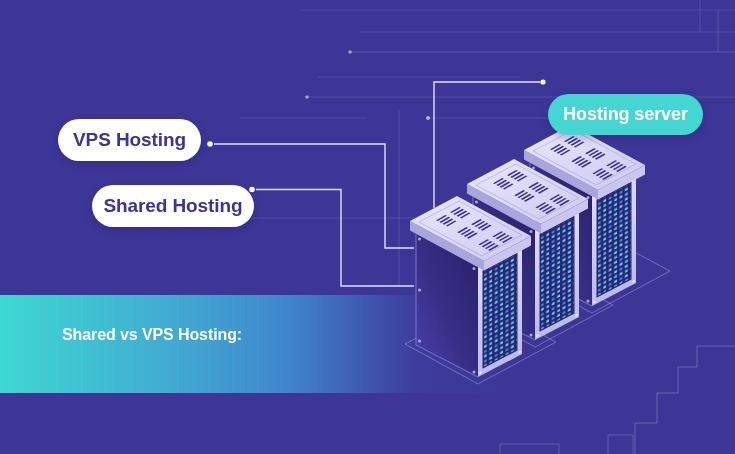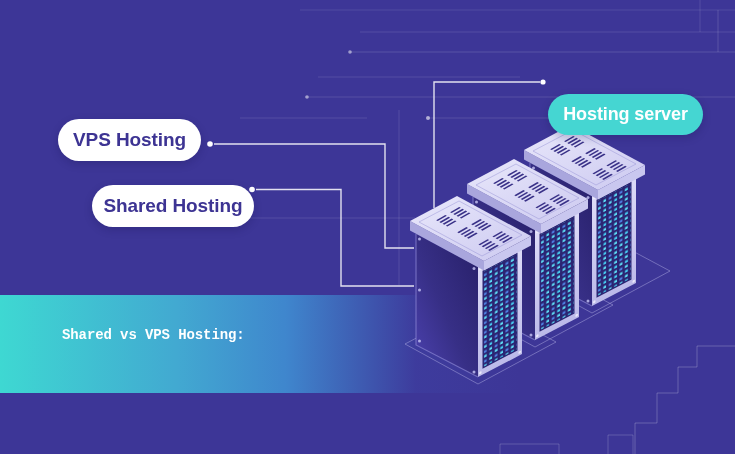--- a/index.html
+++ b/index.html
@@ -6,21 +6,21 @@
   .stage{
     position:relative;width:735px;height:454px;overflow:hidden;
     background:#3d3697;
     font-family:"Liberation Sans", sans-serif;
   }
   .banner{
     position:absolute;left:0;top:295px;width:520px;height:98px;z-index:1;
     background:linear-gradient(90deg,#3ed8d2 0%,#42a9d1 34%,#3f86cd 55%,rgba(62,66,164,0.45) 80%,rgba(61,54,151,0) 100%);
   }
   .banner-text{
-    padding:27px 0 0 62px;color:#ffffff;font-weight:bold;font-size:14px;line-height:26px;letter-spacing:-0.1px;font-family:Liberation Mono, monospace;
+    padding:27px 0 0 62px;color:#ffffff;font-weight:bold;font-size:16px;line-height:26px;letter-spacing:-0.1px;
   }
   .illustration{position:absolute;left:0;top:0;z-index:2;}
   .pill{
     position:absolute;z-index:3;border-radius:21px;display:flex;align-items:center;justify-content:center;
     font-weight:bold;font-size:19px;letter-spacing:-0.1px;
     box-shadow:0 3px 8px rgba(20,14,70,0.22);
   }
   .pill-white{background:#ffffff;color:#3d3493;}
   .pill-teal{background:#45d6d2;color:#ffffff;font-size:18px;margin-top:32px;}
   .pill-vps{left:58px;top:119px;width:143px;height:42px;}

